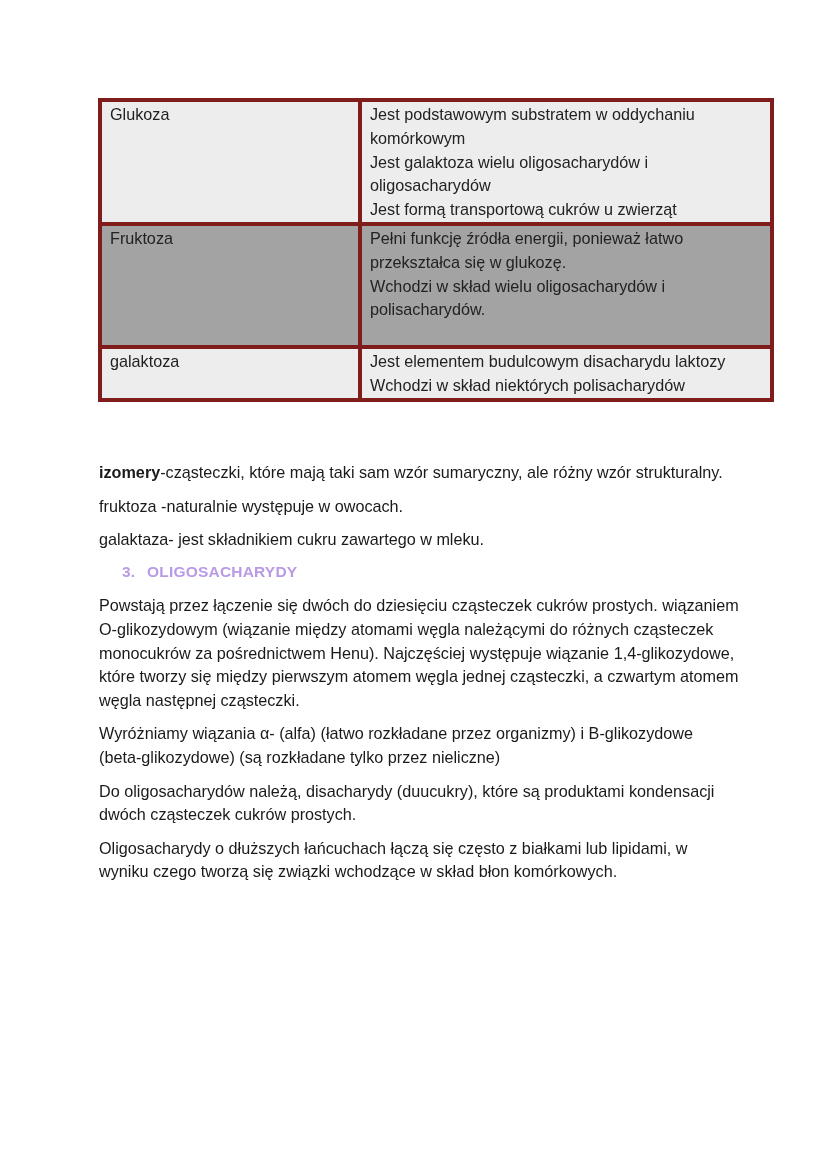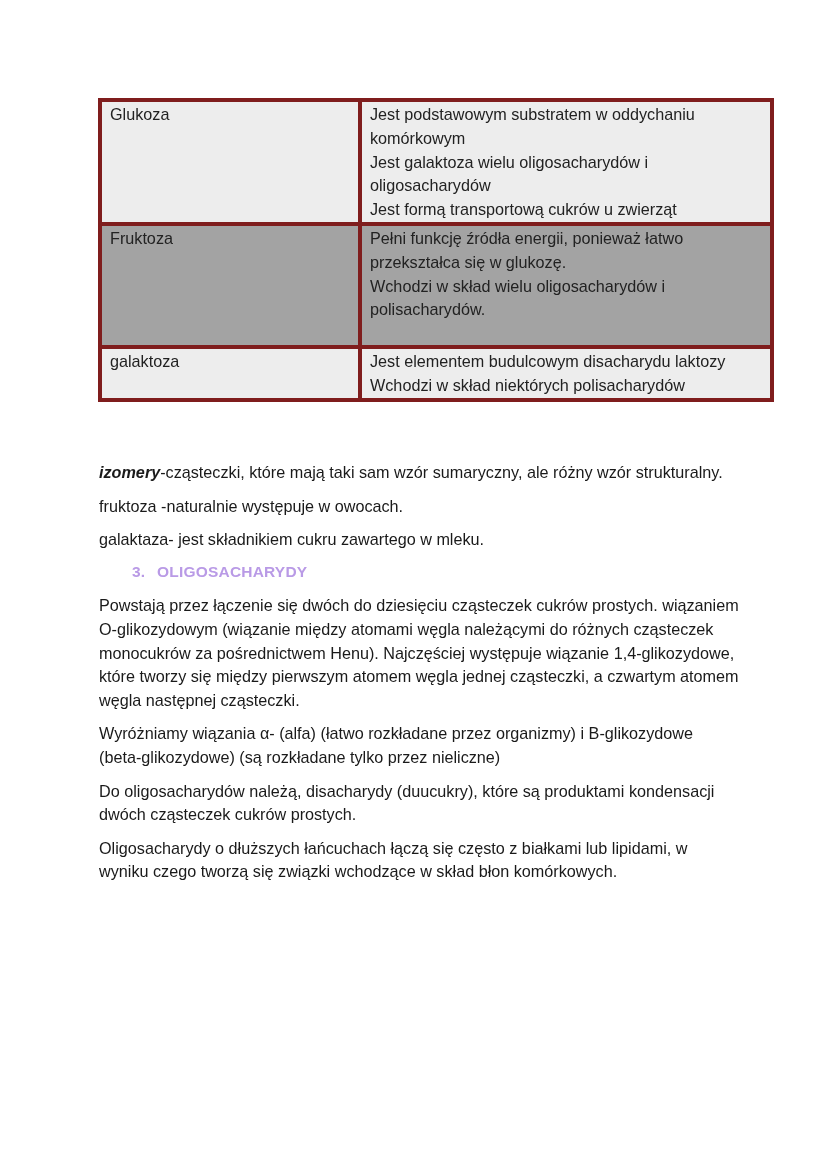--- a/index.html
+++ b/index.html
@@ -63,24 +63,23 @@
       color: #1a1a1a;
     }
     .content p {
       margin: 0 0 13px 0;
     }
     .content p.tight {
       margin-bottom: 10px;
     }
     .content b {
       font-weight: bold;
-      font-style: italic;
     }
     .section-heading {
-      margin: -2px 0 11px 33px;
+      margin: -2px 0 11px 23px;
       font-size: 15.5px;
       font-weight: bold;
       color: #b99ae6;
       letter-spacing: 0.2px;
     }
     .section-heading .num {
       display: inline-block;
       width: 25px;
     }
   </style>

